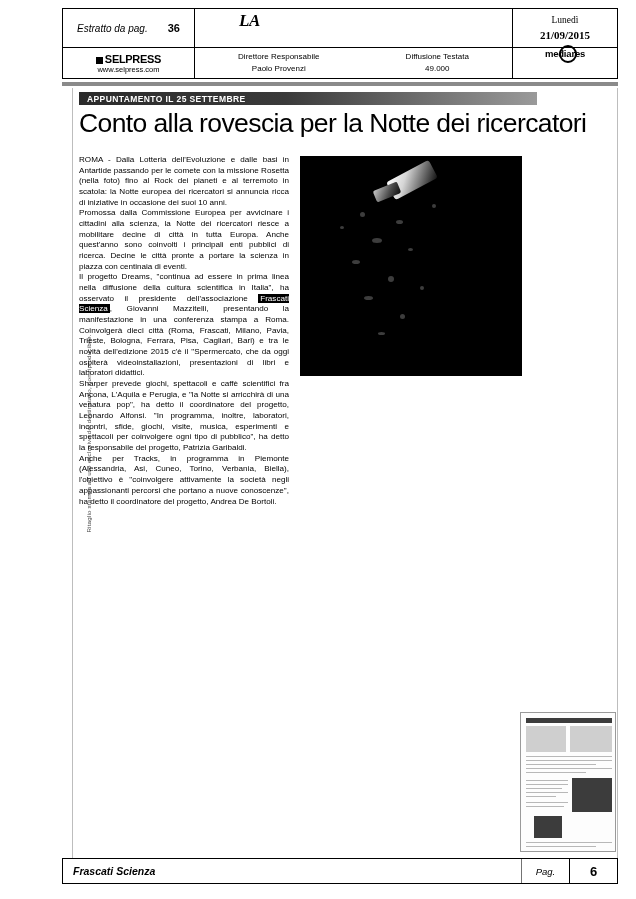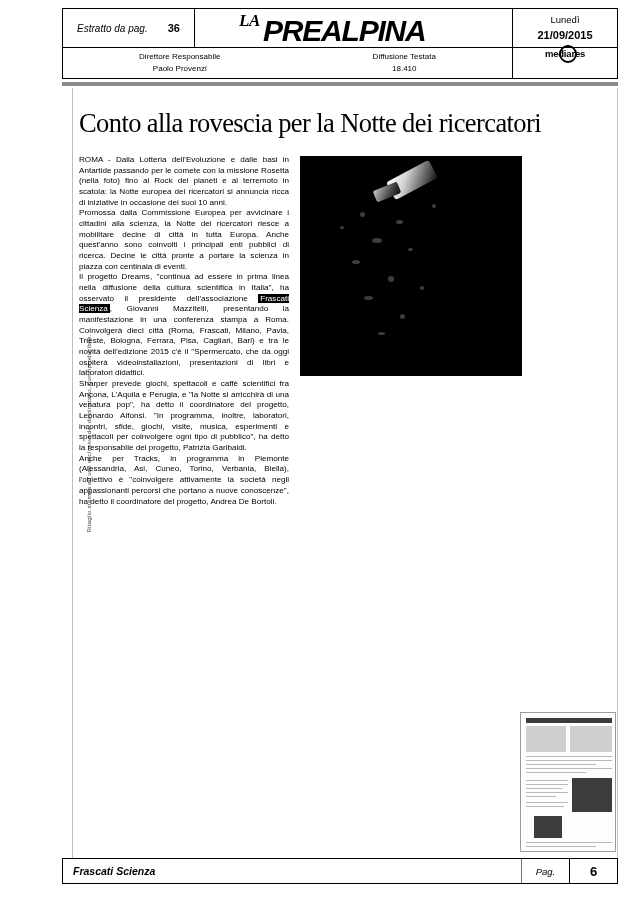--- a/index.html
+++ b/index.html
@@ -77,20 +77,21 @@
     font-size: 30px;
     letter-spacing: -1.2px;
     position: absolute;
     left: 68px;
     top: 5px;
   }
   .mast-date {
     width: 104px;
     font-size: 9.5px;
     line-height: 1.5;
+    font-family: Liberation Serif, serif;
   }
   .mast-date .d-day { font-size: 9.5px; }
   .mast-date .d-date { font-weight: bold; font-size: 11px; }
 
   .mast-bottom {
     display: flex;
     height: 30px;
     border-top: 1px solid #000;
   }
   .mb-selpress {
@@ -189,21 +190,21 @@
     padding-left: 8px;
     box-sizing: border-box;
   }
 
   
   .headline {
     position: absolute;
     left: 79px;
     top: 110px;
     width: 540px;
-    font-family: Liberation Serif, serif;
+    font-family: Liberation Sans, sans-serif;
     font-size: 26.5px;
     letter-spacing: -0.6px;
     line-height: 1.05;
     white-space: nowrap;
   }
 
   
   .body-col {
     position: absolute;
     left: 79px;
@@ -351,50 +352,56 @@
   <div class="sidenote">Ritaglio stampa ad uso esclusivo del destinatario, non riproducibile.</div>
 
   <div class="masthead">
     <div class="mast-top">
       <div class="mast-cell mast-extract">
         <span>Estratto da pag.</span>
         <span class="pagnum">36</span>
       </div>
       <div class="mast-cell mast-title">
         <span class="logo-la">LA</span>
-        <span class="logo-main">PREALPINA</span>
       </div>
       <div class="mast-cell mast-date">
         <span class="d-day">Lunedì</span>
         <span class="d-date">21/09/2015</span>
       </div>
     </div>
     <div class="mast-bottom">
+      <div class="mb-selpress">
+        <div class="selpress-logo">
+          <span class="sq"></span><span>SELPRESS</span>
+        </div>
+        <div>www.selpress.com</div>
+      </div>
       <div class="mb-dir">
         <div class="col">
           <div>Direttore Responsabile</div>
           <div>Paolo Provenzi</div>
         </div>
         <div class="col">
           <div>Diffusione Testata</div>
-          <div>18.410</div>
+          <div>49.000</div>
         </div>
       </div>
       <div class="mb-logo2">
         <span class="mediares">
           <span class="ovl"></span>
           <span>mediares</span>
         </span>
       </div>
     </div>
   </div>
 
   <div class="grey-rule"></div>
   <div class="article-frame"></div>
 
+  <div class="kicker">APPUNTAMENTO IL 25 SETTEMBRE</div>
 
   <div class="headline">Conto alla rovescia per la Notte dei ricercatori</div>
 
   <div class="body-col">
     <p>ROMA - Dalla Lotteria dell'Evoluzione e dalle basi in Antartide passando per le comete con la missione Rosetta (nella foto) fino al Rock dei pianeti e al terremoto in scatola: la Notte europea dei ricercatori si annuncia ricca di iniziative in occasione dei suoi 10 anni.</p>
     <p>Promossa dalla Commissione Europea per avvicinare i cittadini alla scienza, la Notte dei ricercatori riesce a mobilitare decine di città in tutta Europa. Anche quest'anno sono coinvolti i principali enti pubblici di ricerca. Decine le città pronte a portare la scienza in piazza con centinaia di eventi.</p>
     <p><span>Il progetto Dreams, "continua ad essere in prima linea nella diffusione della cultura scientifica in Italia", ha osservato il presidente dell'associazione </span><span class="hl-frascati">Frascati Scienza</span><span>, Giovanni Mazzitelli, presentando la manifestazione in una conferenza stampa a Roma. Coinvolgerà dieci città (Roma, Frascati, Milano, Pavia, Trieste, Bologna, Ferrara, Pisa, Cagliari, Bari) e tra le novità dell'edizione 2015 c'è il "Spermercato, che da oggi ospiterà videoinstallazioni, presentazioni di libri e laboratori didattici.</span></p>
     <p>Sharper prevede giochi, spettacoli e caffè scientifici fra Ancona, L'Aquila e Perugia, e "la Notte si arricchirà di una venatura pop", ha detto il coordinatore del progetto, Leonardo Alfonsi. "In programma, inoltre, laboratori, incontri, sfide, giochi, visite, musica, esperimenti e spettacoli per coinvolgere ogni tipo di pubblico", ha detto la responsabile del progetto, Patrizia Garibaldi.</p>
     <p>Anche per Tracks, in programma in Piemonte (Alessandria, Asi, Cuneo, Torino, Verbania, Biella), l'obiettivo è "coinvolgere attivamente la società negli appassionanti percorsi che portano a nuove conoscenze", ha detto il coordinatore del progetto, Andrea De Bortoli.</p>
   </div>

